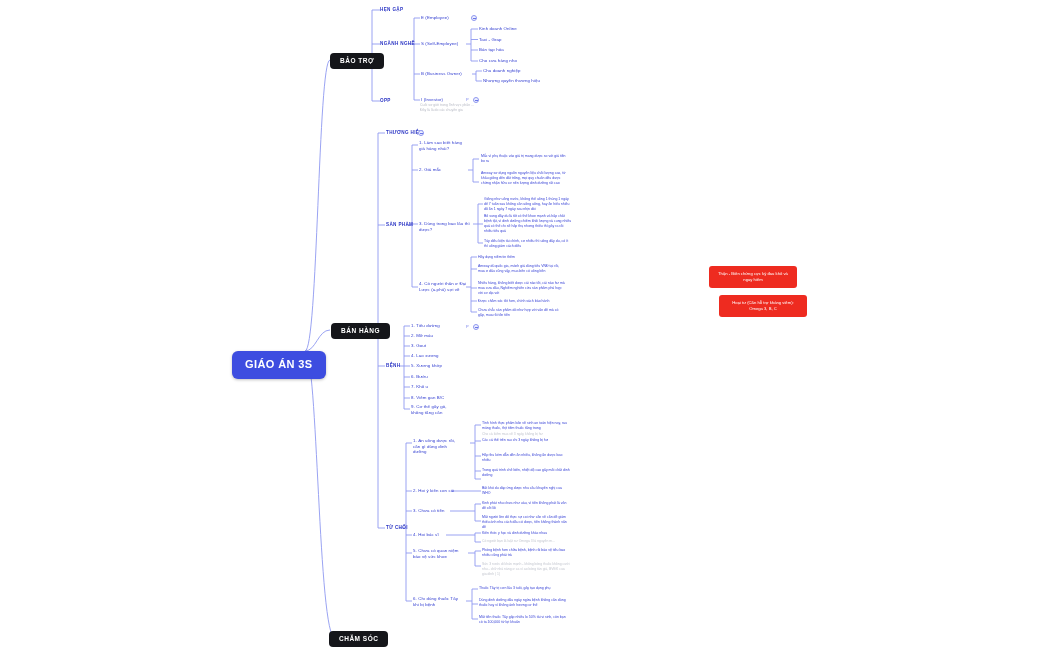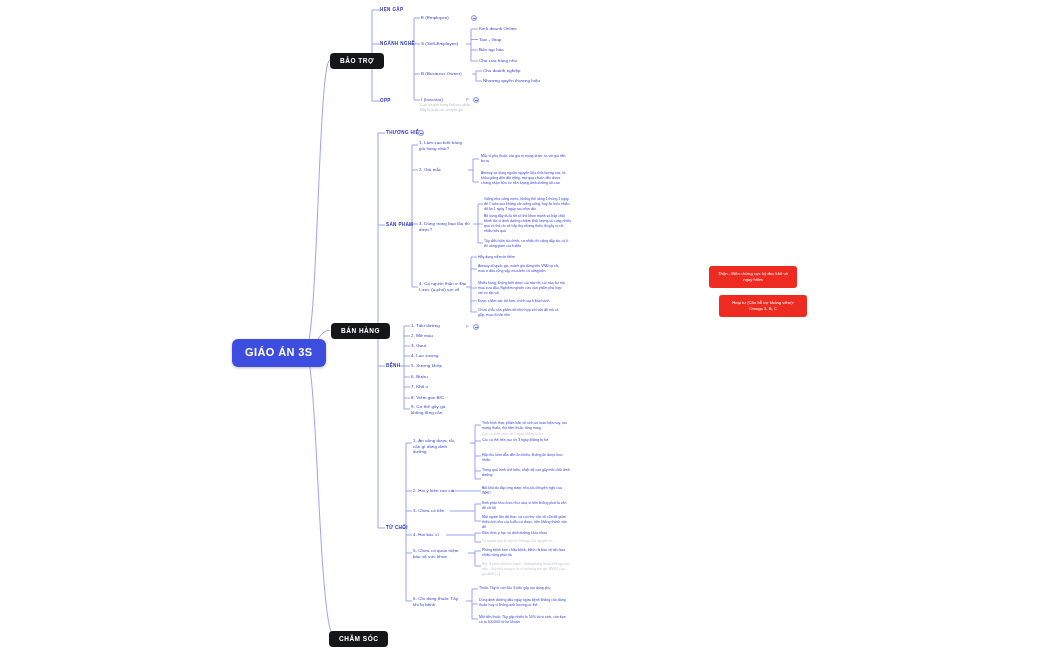--- a/index.html
+++ b/index.html
@@ -29,20 +29,21 @@
   .root {
     background: #3d4de0;
     color: #ffffff;
     font-weight: bold;
     font-size: 11px;
     letter-spacing: 0.4px;
     padding: 7px 13px;
     border-radius: 6px;
     text-align: center;
     box-shadow: 0 1px 3px rgba(0,0,0,.25);
+    margin-top: 12px;
   }
   
   .mainbr {
     background: #15161a;
     color: #ffffff;
     font-weight: bold;
     font-size: 6.5px;
     letter-spacing: 0.5px;
     padding: 4px 10px;
     border-radius: 4px;

